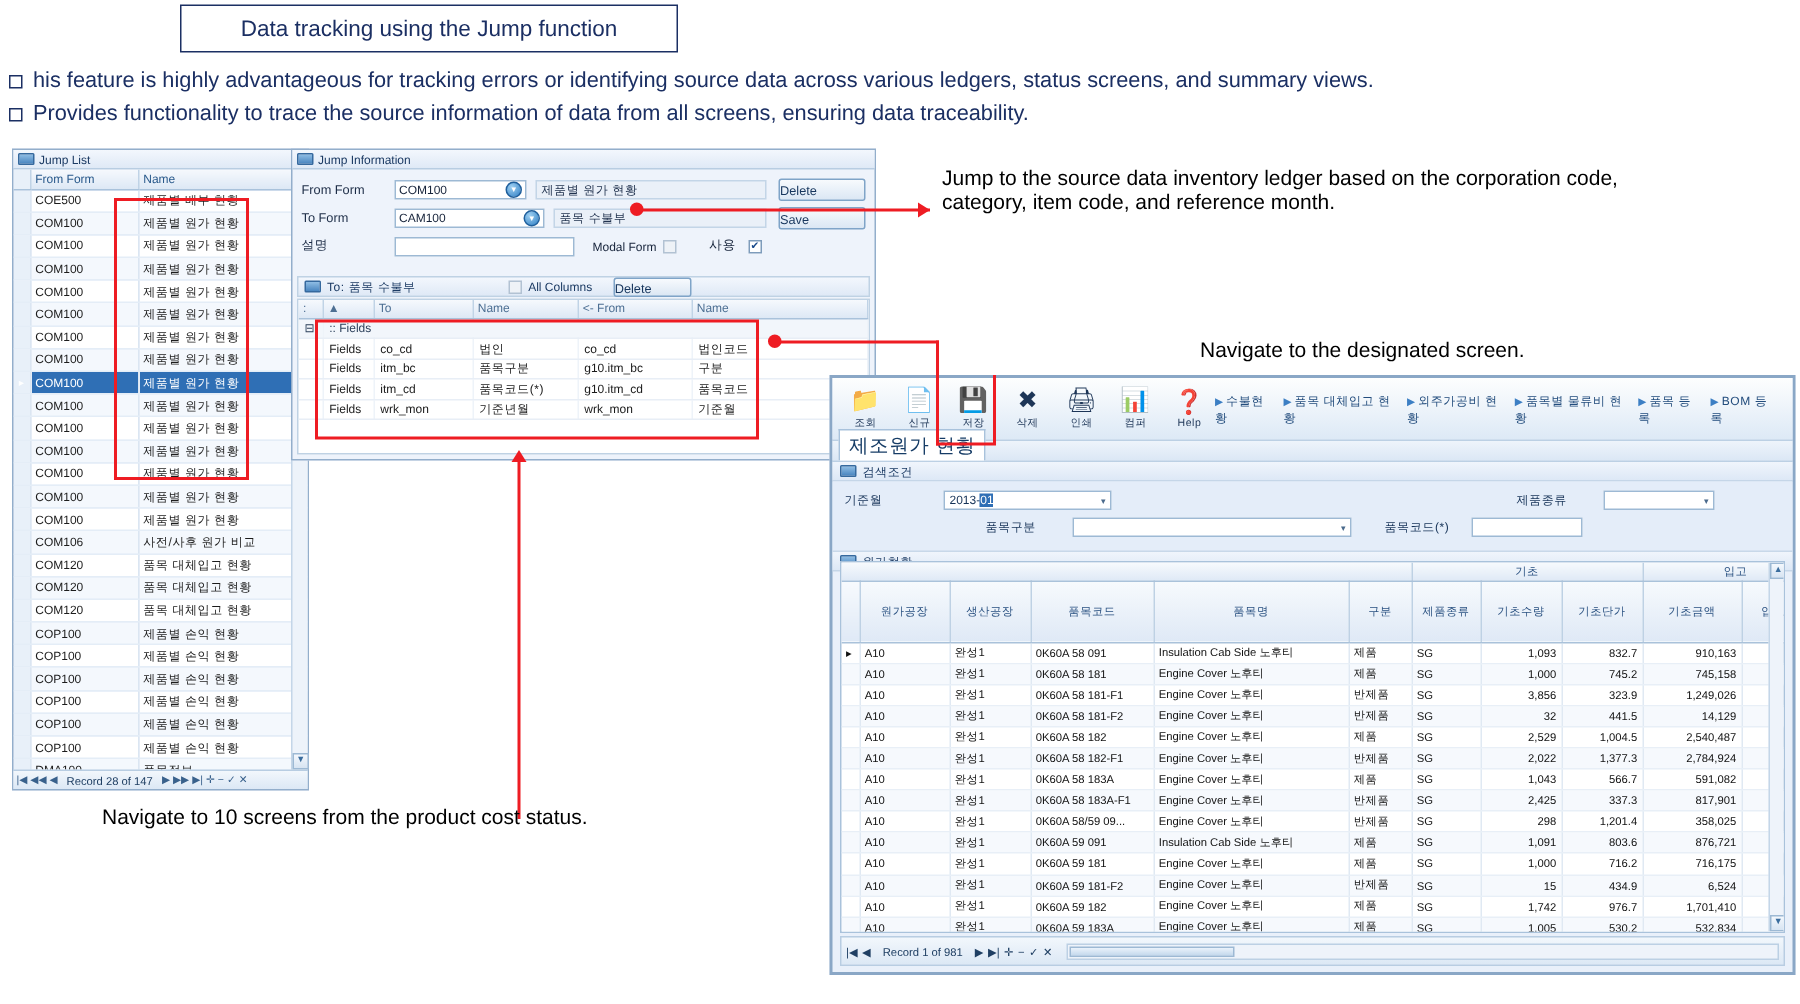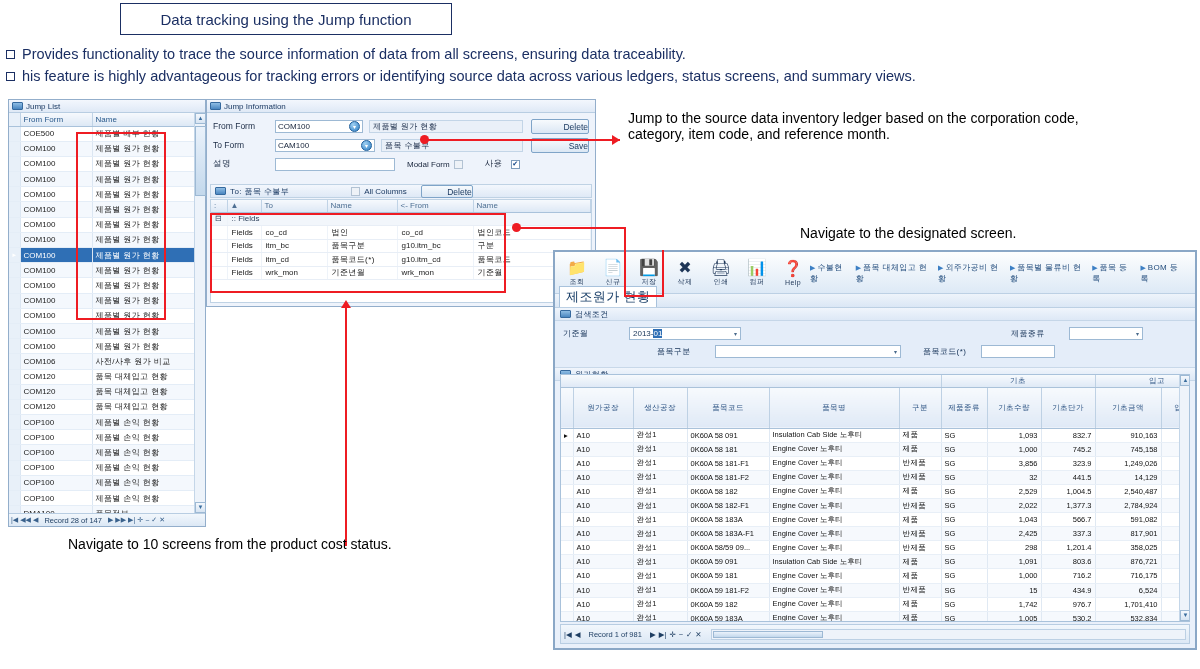--- a/index.html
+++ b/index.html
@@ -74,21 +74,21 @@
     background:linear-gradient(#eaf2fb,#c3d8ec); border:1px solid #9db9d4; }
 
   .navbar {
     position:absolute; left:0; right:0; bottom:0; height:13px;
     background:linear-gradient(#f2f7fc,#dce8f5); border-top:1px solid #b8cde2;
     display:flex; align-items:center; font-size:7.5px; color:#1f3f63; padding:0 2px; gap:2px;
   }
   .navbar .glyph { color:#39618c; font-size:7px; }
 
   
-  #jumpinfo { left:206px; top:99px; width:390px; height:208px; }
+  #jumpinfo { left:194px; top:99px; width:390px; height:208px; }
   .ji-form { padding:5px 6px 2px 6px; font-size:8.5px; color:#16233a; }
   .frow { display:flex; align-items:center; height:16px; margin-bottom:3px; }
   .flabel { width:62px; font-size:8.5px; color:#1a2a44; }
   .combo {
     height:13px; background:#fff; border:1px solid #9db9d4; display:flex; align-items:center;
     padding:0 2px; font-size:8px; position:relative;
   }
   .combo .btn {
     width:11px; height:11px; border-radius:50%;
     background:radial-gradient(circle at 35% 30%, #9fd0f2, #2f7fc4);
@@ -96,21 +96,21 @@
     display:flex; align-items:center; justify-content:center;
   }
   .rofield {
     height:13px; background:#eaf0f8; border:1px solid #c3d5e7; font-size:8px;
     display:flex; align-items:center; padding:0 3px; color:#22334f;
   }
   .wfield { height:13px; background:#fff; border:1px solid #9db9d4; font-size:8px;
     display:flex; align-items:center; padding:0 3px; }
   .btn3d {
     background:linear-gradient(#f7fafd,#dbe7f4); border:1px solid #7fa4c8;
-    font-size:8.5px; color:#17365d; text-align:right; line-height:14px; height:15px;
+    font-size:8.5px; color:#17365d; text-align:left; line-height:14px; height:15px;
     border-radius:2px;
   }
   .cbx { width:9px; height:9px; border:1px solid #7e9cbb; background:#fff;
     display:inline-flex; align-items:center; justify-content:center; font-size:7px; color:#18498a; }
   .cbx.dis { background:#eef2f7; border-color:#b2c2d3; }
 
   .to-cap {
     position:absolute; left:3px; right:3px; top:84px; height:14px;
     background:linear-gradient(#f3f7fd,#dfe9f6); border:1px solid #bfd2e4;
     display:flex; align-items:center; gap:4px; padding:0 4px; font-size:8px; color:#1b3a63;
@@ -184,25 +184,25 @@
 </head>
 <body>
 
 <div class="title-box">
   <span>Data tracking using the Jump function</span>
 </div>
 
 <div class="bullets">
   <div class="bullet">
     <span class="box"></span>
-    <span>Provides functionality to trace the source information of data from all screens, ensuring data traceability.</span>
+    <span>his feature is highly advantageous for tracking errors or identifying source data across various ledgers, status screens, and summary views.</span>
   </div>
   <div class="bullet">
     <span class="box"></span>
-    <span>his feature is highly advantageous for tracking errors or identifying source data across various ledgers, status screens, and summary views.</span>
+    <span>Provides functionality to trace the source information of data from all screens, ensuring data traceability.</span>
   </div>
 </div>
 
 <div class="win" id="jumplist">
   <div class="panel-cap">
     <span class="cap-ico"></span>
     <span>Jump List</span>
   </div>
   <div class="jl-body">
     <table class="grid">

